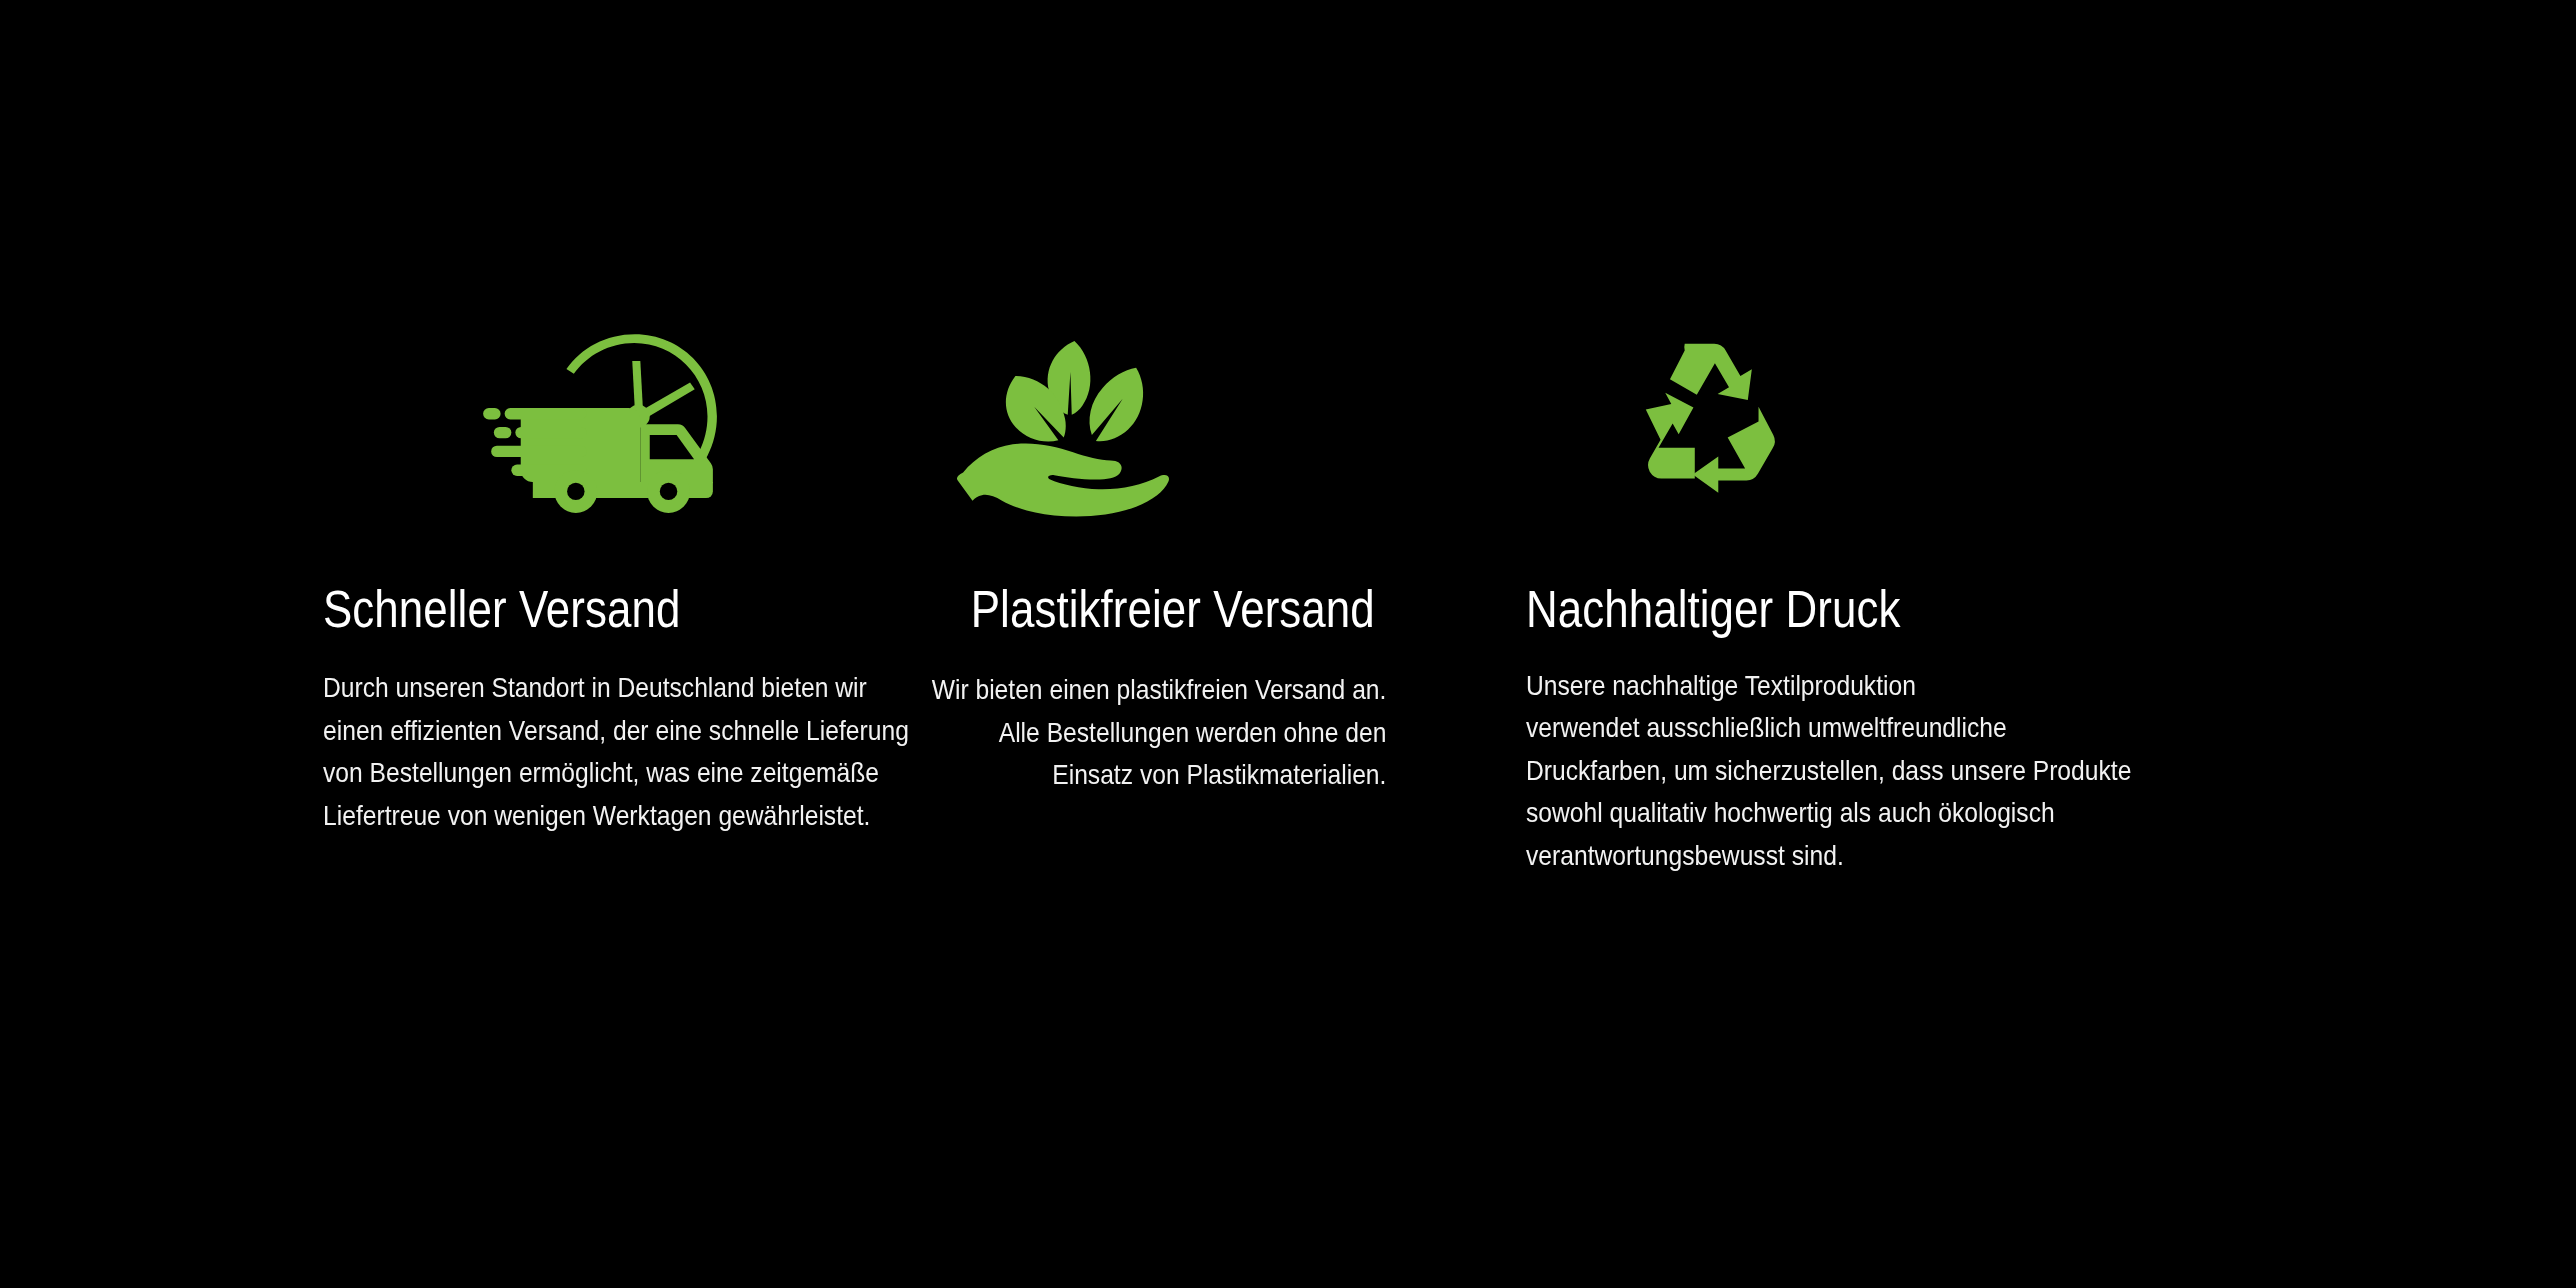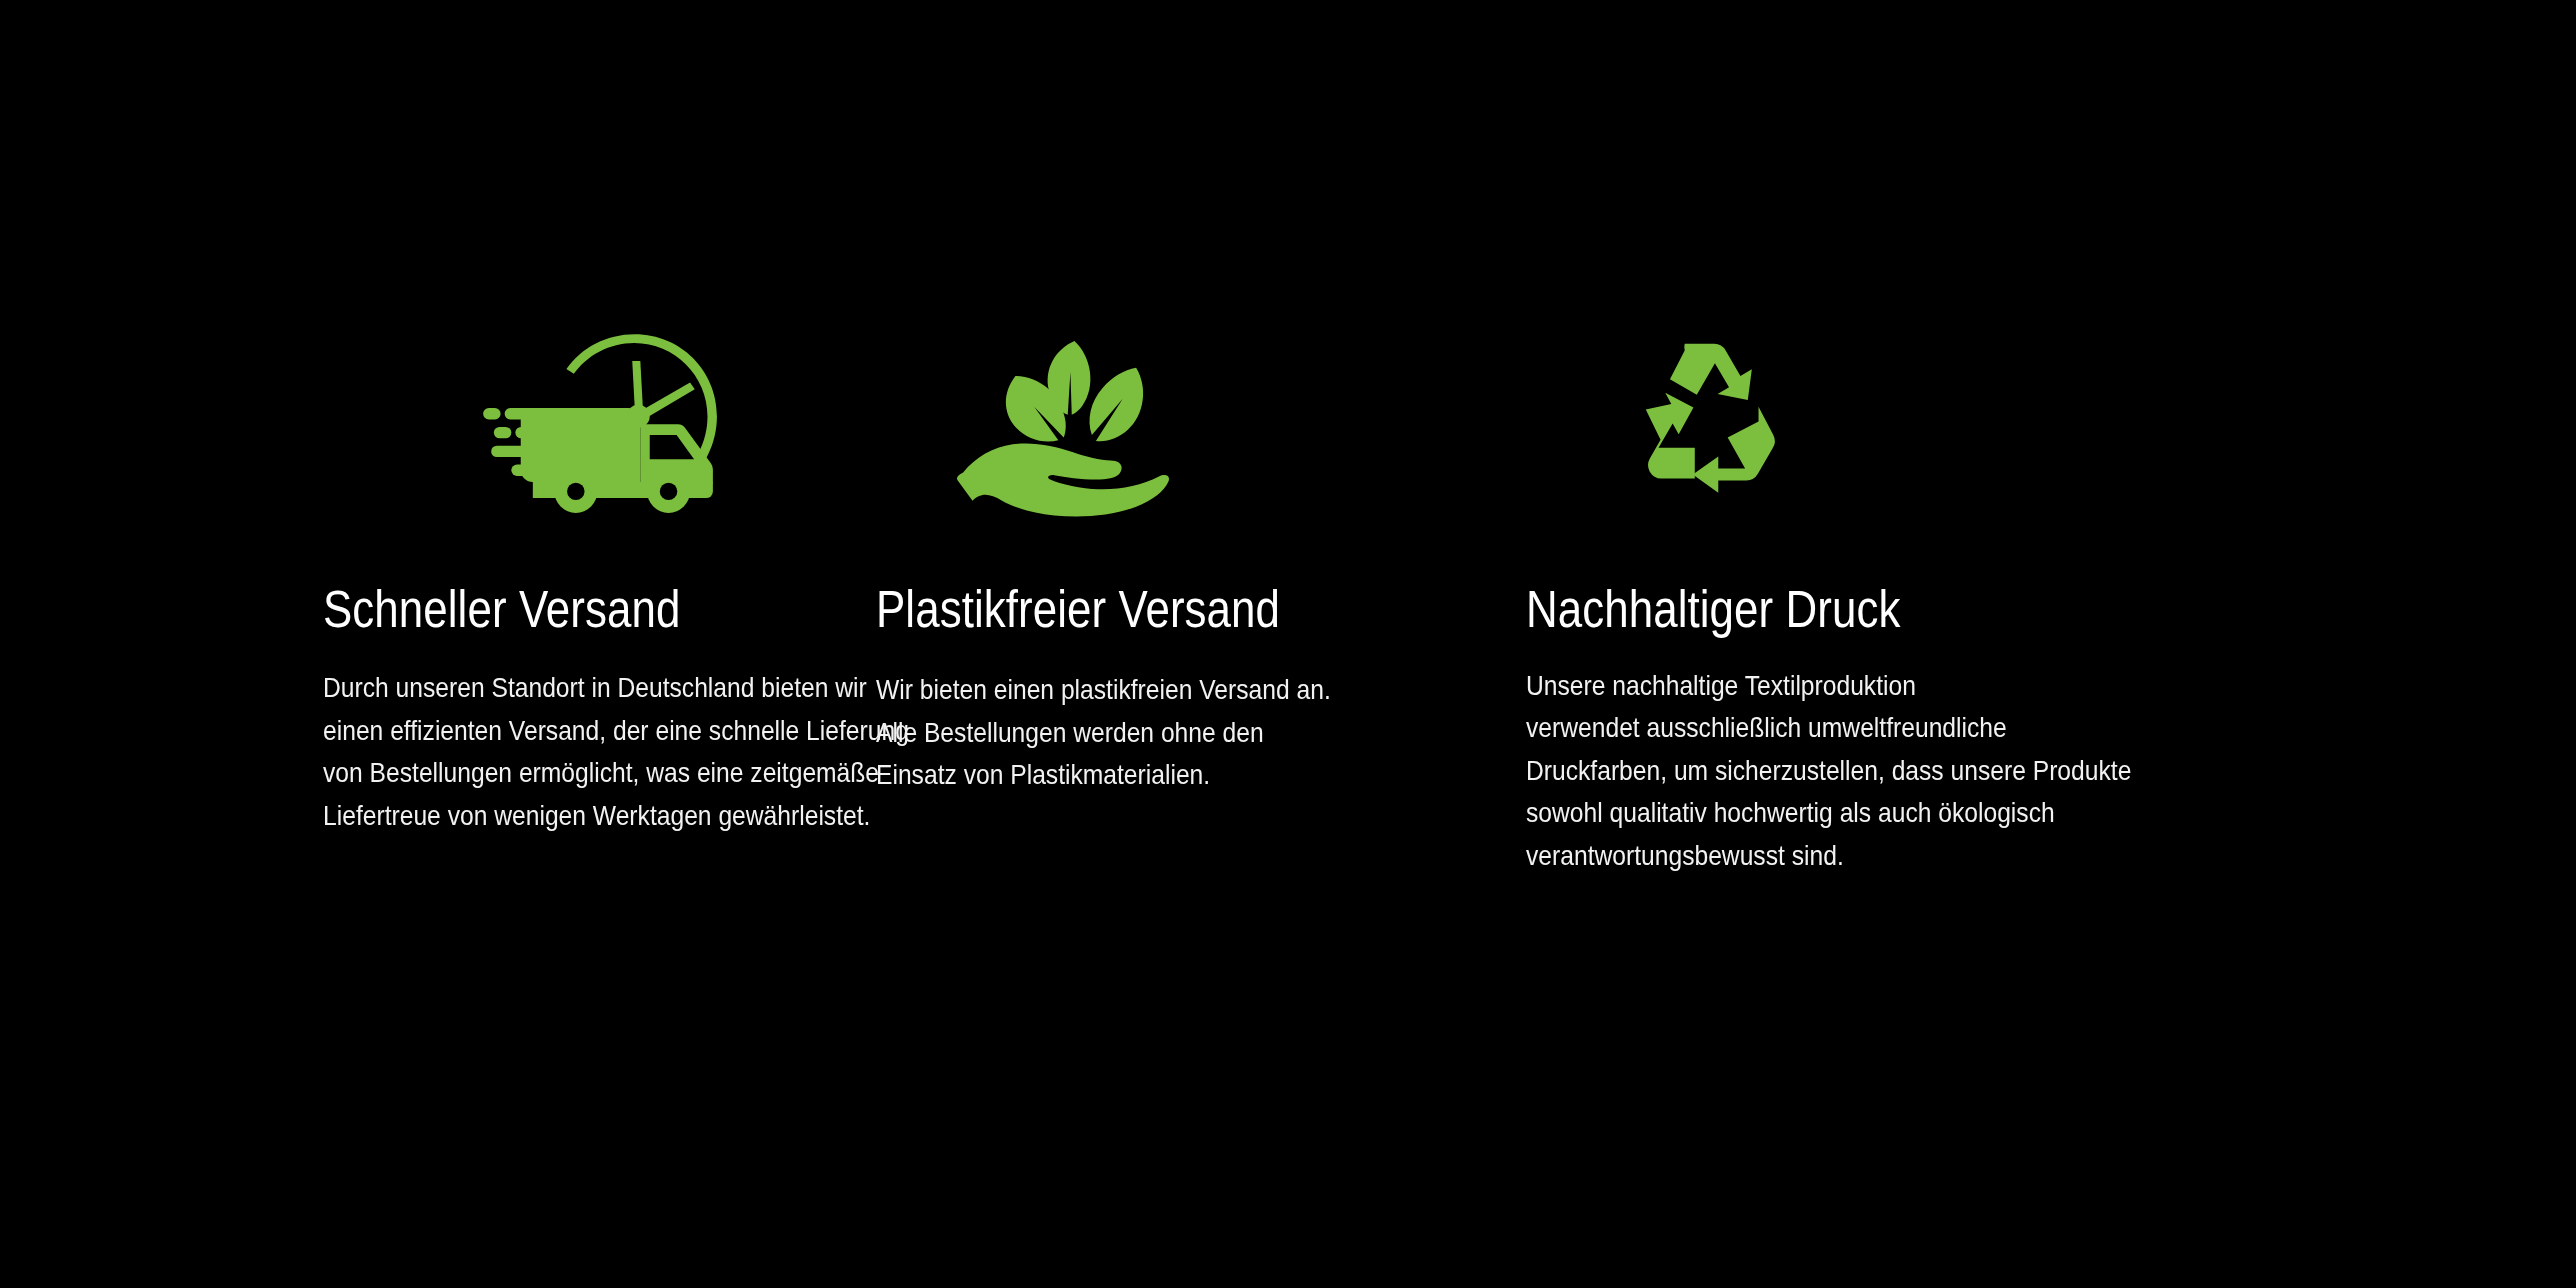--- a/index.html
+++ b/index.html
@@ -34,21 +34,21 @@
     align-items: flex-start;
   }
 
   .feature-col {
     position: relative;
     box-sizing: border-box;
   }
 
   
   .feature-col.col-1 { width: 765px; padding-left: 299px; }
-  .feature-col.col-2 { width: 667px;  padding-left: 87px; }
+  .feature-col.col-2 { width: 667px;  padding-left: 87px; text-align: right; }
   .feature-col.col-3 { width: 792px; padding-left: 70px; }
 
   .feature-icon {
     display: block;
     margin: 0 0 67px 0;
   }
   .feature-icon svg { display: block; }
 
   
   .col-1 .feature-icon { width: 262px; height: 195px; margin-left: 144px; }

